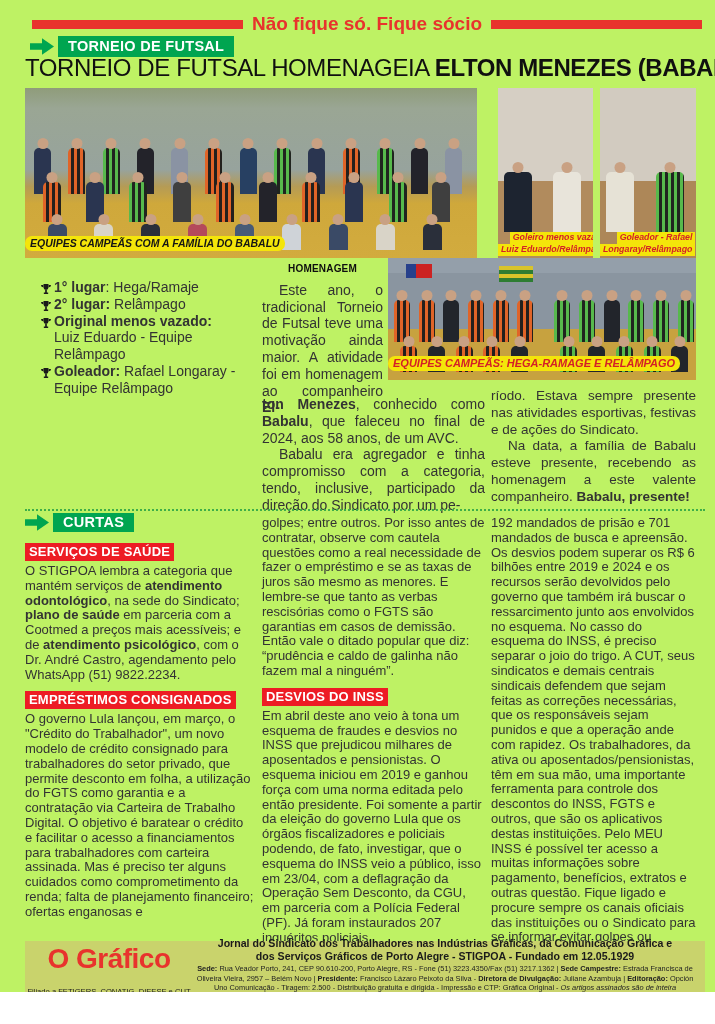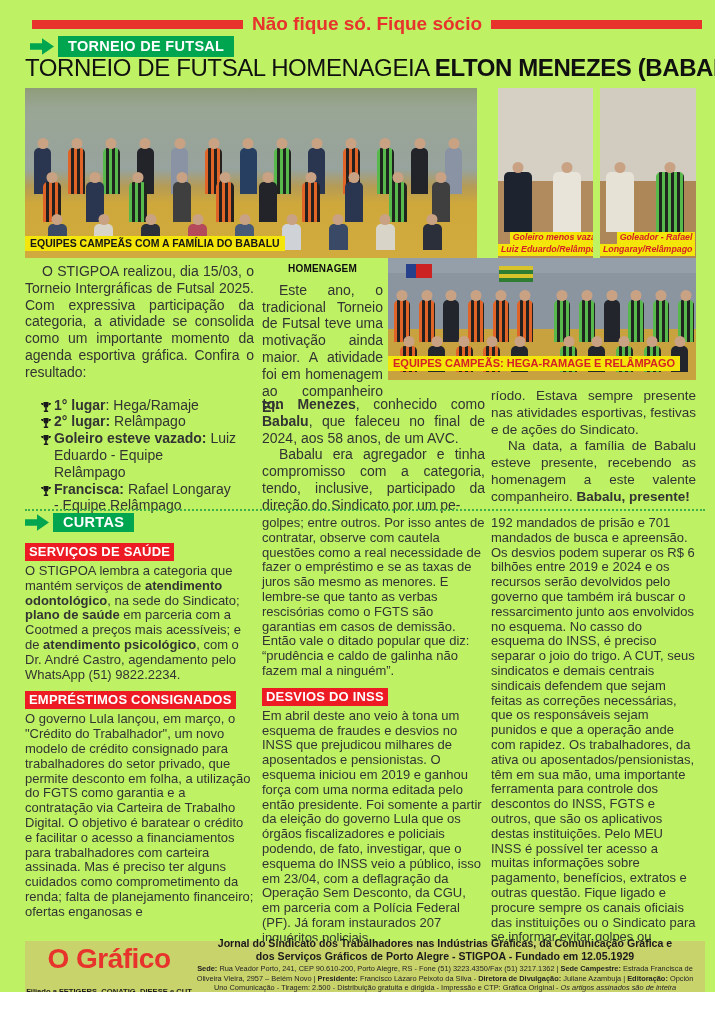--- a/index.html
+++ b/index.html
@@ -36,22 +36,22 @@
   .photo-s2{left:600px;top:88px;width:96px;height:170px;background:linear-gradient(180deg,#d2cbc0 0 55%,#ad8758 55% 100%);}
   .photo-champ{left:388px;top:258px;width:308px;height:122px;
      background:linear-gradient(180deg,#949faa 0 12%,#8a95a0 12% 58%,#c7a23f 58% 100%);}
   .crowd{position:absolute;inset:0;}
   .p{position:absolute;border-radius:5px 5px 0 0;}
   .p::before{content:"";position:absolute;top:-10px;left:50%;transform:translateX(-50%);
              width:11px;height:11px;border-radius:50%;background:#c9a183;}
   .flag{position:absolute;}
   .flag-y{left:36%;top:8px;width:34px;height:16px;background:repeating-linear-gradient(180deg,#d8c42a 0 4px,#2e7d32 4px 8px);}
   .flag-r{left:6%;top:6px;width:26px;height:14px;background:linear-gradient(90deg,#27408b 0 40%,#c22 40% 100%);}
-  .cap{position:absolute;background:var(--yellow);color:#151515;font-weight:bold;
-       font-size:10.5px;line-height:13px;padding:1px 5px;white-space:nowrap;}
+  .cap{position:absolute;background:var(--yellow);color:#151515;font-weight:bold;font-style:italic;
+       font-size:10.5px;line-height:13px;padding:1px 5px;white-space:nowrap;border-radius:7px;}
   .photo-main .cap{left:0;bottom:7px;}
   .cap-red{color:#d42027;}
   .photo-champ .cap{left:0;bottom:9px;font-size:11px;}
   .cap2{position:absolute;left:0;bottom:2px;display:flex;flex-direction:column;align-items:flex-end;}
   .cap2 span{background:var(--yellow);color:#d42027;font-weight:bold;font-style:italic;
              font-size:8.8px;line-height:11px;padding:0 3px 1px;white-space:nowrap;}
 
   
   .colA{position:absolute;font-size:14px;line-height:16.8px;text-align:justify;color:#333;}
   .colA1{left:25px;top:263px;width:229px;}
@@ -77,21 +77,21 @@
   .colB p{margin:0 0 0;}
   .red-title{display:inline-block;background:var(--label-red);color:#fff;font-weight:800;
              font-size:13px;line-height:15px;padding:1px 4px 2px;margin:0 0 3px;letter-spacing:.2px;text-align:right;}
   .mt{margin-top:9px;}
   .colB1 .tag-row{margin-bottom:10px;}
 
   
   .footer{position:absolute;left:25px;right:19px;top:941px;height:57px;background:#c9d36c;display:flex;align-items:center;}
   .footer-left{width:168px;min-width:168px;display:flex;flex-direction:column;align-items:center;justify-content:center;padding:2px 0;}
   .footer-logo{color:var(--red);font-weight:800;font-size:28px;line-height:29px;letter-spacing:-.5px;}
-  .footer-aff{font-size:7.6px;font-weight:bold;color:#1d1d1d;margin-top:14px;white-space:nowrap;}
+  .footer-aff{font-size:7.6px;font-weight:normal;color:#1d1d1d;margin-top:14px;white-space:nowrap;}
   .footer-right{flex:1;padding:2px 8px 2px 0;text-align:center;}
   .footer-line{font-weight:bold;font-size:10.6px;line-height:12.5px;color:#1a1a1a;}
   .footer-details{font-size:7.4px;line-height:9.3px;color:#222;margin-top:2px;}
 
   
   .bottom-bar{position:absolute;left:0;right:0;top:1001px;height:23px;background:var(--red);
               color:#fff;display:flex;align-items:center;font-family:Liberation Mono, monospace;}
   .page-num{position:absolute;left:9px;font-weight:bold;font-size:13px;}
   .slogan{flex:1;text-align:center;font-weight:800;font-size:17.5px;letter-spacing:.2px;}
 </style>
@@ -198,34 +198,33 @@
         <i class="p" style="left: 56%; bottom: 8px; width: 17px; height: 26px; background: var(--jg);"></i>
         <i class="p" style="left: 65%; bottom: 8px; width: 17px; height: 26px; background: rgb(34, 37, 43);"></i>
         <i class="p" style="left: 74%; bottom: 8px; width: 17px; height: 26px; background: var(--jg);"></i>
         <i class="p" style="left: 83%; bottom: 8px; width: 17px; height: 26px; background: var(--jg);"></i>
         <i class="p" style="left: 92%; bottom: 8px; width: 17px; height: 26px; background: rgb(34, 37, 43);"></i>
       </div>
     <span class="cap cap-red">EQUIPES CAMPEÃS: HEGA-RAMAGE E RELÂMPAGO</span>
   </div>
 
   <div class="colA colA1">
-    <p class="indent">O STIGPOA realizou, dia 15/03, o Torneio Intergráficas de Futsal 2025. Com expressiva participação da categoria, a atividade se consolida como um importante momento da agenda esportiva gráfica. Confira o resultado:</p>
     <ul class="results">
       <li><span class="trophy"><svg viewBox="0 0 12 13">
               <path d="M3 0h6v4.2A3 3 0 0 1 6 7 3 3 0 0 1 3 4.2zM0 1h2.6v2.8A2.8 2.8 0 0 1 0 1zm12 0H9.4v2.8A2.8 2.8 0 0 0 12 1zM5 7h2v3H5zm-1.6 3h5.2v2H3.4z"></path>
             </svg></span><b>1° lugar</b><span>: Hega/Ramaje</span></li>
       <li><span class="trophy"><svg viewBox="0 0 12 13">
               <path d="M3 0h6v4.2A3 3 0 0 1 6 7 3 3 0 0 1 3 4.2zM0 1h2.6v2.8A2.8 2.8 0 0 1 0 1zm12 0H9.4v2.8A2.8 2.8 0 0 0 12 1zM5 7h2v3H5zm-1.6 3h5.2v2H3.4z"></path>
             </svg></span><b>2° lugar:</b><span> Relâmpago</span></li>
       <li><span class="trophy"><svg viewBox="0 0 12 13">
               <path d="M3 0h6v4.2A3 3 0 0 1 6 7 3 3 0 0 1 3 4.2zM0 1h2.6v2.8A2.8 2.8 0 0 1 0 1zm12 0H9.4v2.8A2.8 2.8 0 0 0 12 1zM5 7h2v3H5zm-1.6 3h5.2v2H3.4z"></path>
-            </svg></span><b>Goleiro esteve vazado:</b><span> Luiz Eduardo - Equipe Relâmpago</span></li>
-      <li><span class="trophy"><svg viewBox="0 0 12 13">
-              <path d="M3 0h6v4.2A3 3 0 0 1 6 7 3 3 0 0 1 3 4.2zM0 1h2.6v2.8A2.8 2.8 0 0 1 0 1zm12 0H9.4v2.8A2.8 2.8 0 0 0 12 1zM5 7h2v3H5zm-1.6 3h5.2v2H3.4z"></path>
-            </svg></span><b>Francisca:</b><span> Rafael Longaray - Equipe Relâmpago</span></li>
+            </svg></span><b>Original menos vazado:</b><span> Luiz Eduardo - Equipe Relâmpago</span></li>
+      <li><span class="trophy"><svg viewBox="0 0 12 13">
+              <path d="M3 0h6v4.2A3 3 0 0 1 6 7 3 3 0 0 1 3 4.2zM0 1h2.6v2.8A2.8 2.8 0 0 1 0 1zm12 0H9.4v2.8A2.8 2.8 0 0 0 12 1zM5 7h2v3H5zm-1.6 3h5.2v2H3.4z"></path>
+            </svg></span><b>Goleador:</b><span> Rafael Longaray - Equipe Relâmpago</span></li>
     </ul>
   </div>
 
   <div class="colA homage-narrow">
     <h2 class="homage-title">HOMENAGEM</h2>
     <p class="indent"><span>Este ano, o tradicional Torneio de Futsal teve uma motivação ainda maior. A atividade foi em homenagem ao companheiro </span><span class="b">El-</span></p>
   </div>
 
   <div class="colA homage-wide">
     <p><span class="b">ton Menezes</span><span>, conhecido como </span><span class="b">Babalu</span><span>, que faleceu no final de 2024, aos 58 anos, de um AVC.</span></p>

